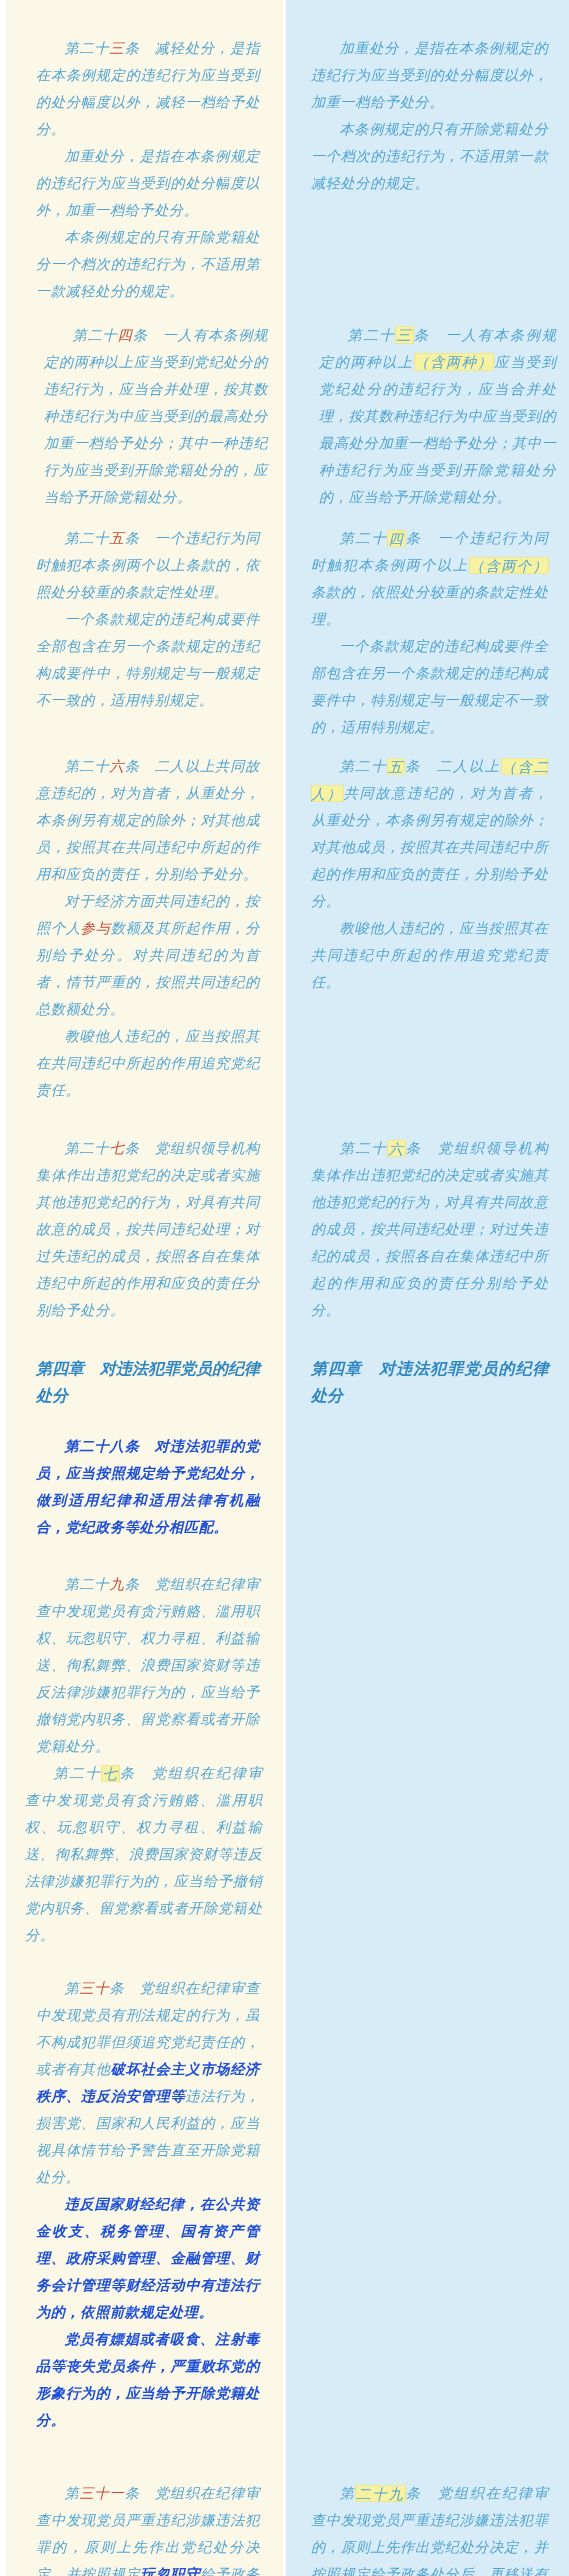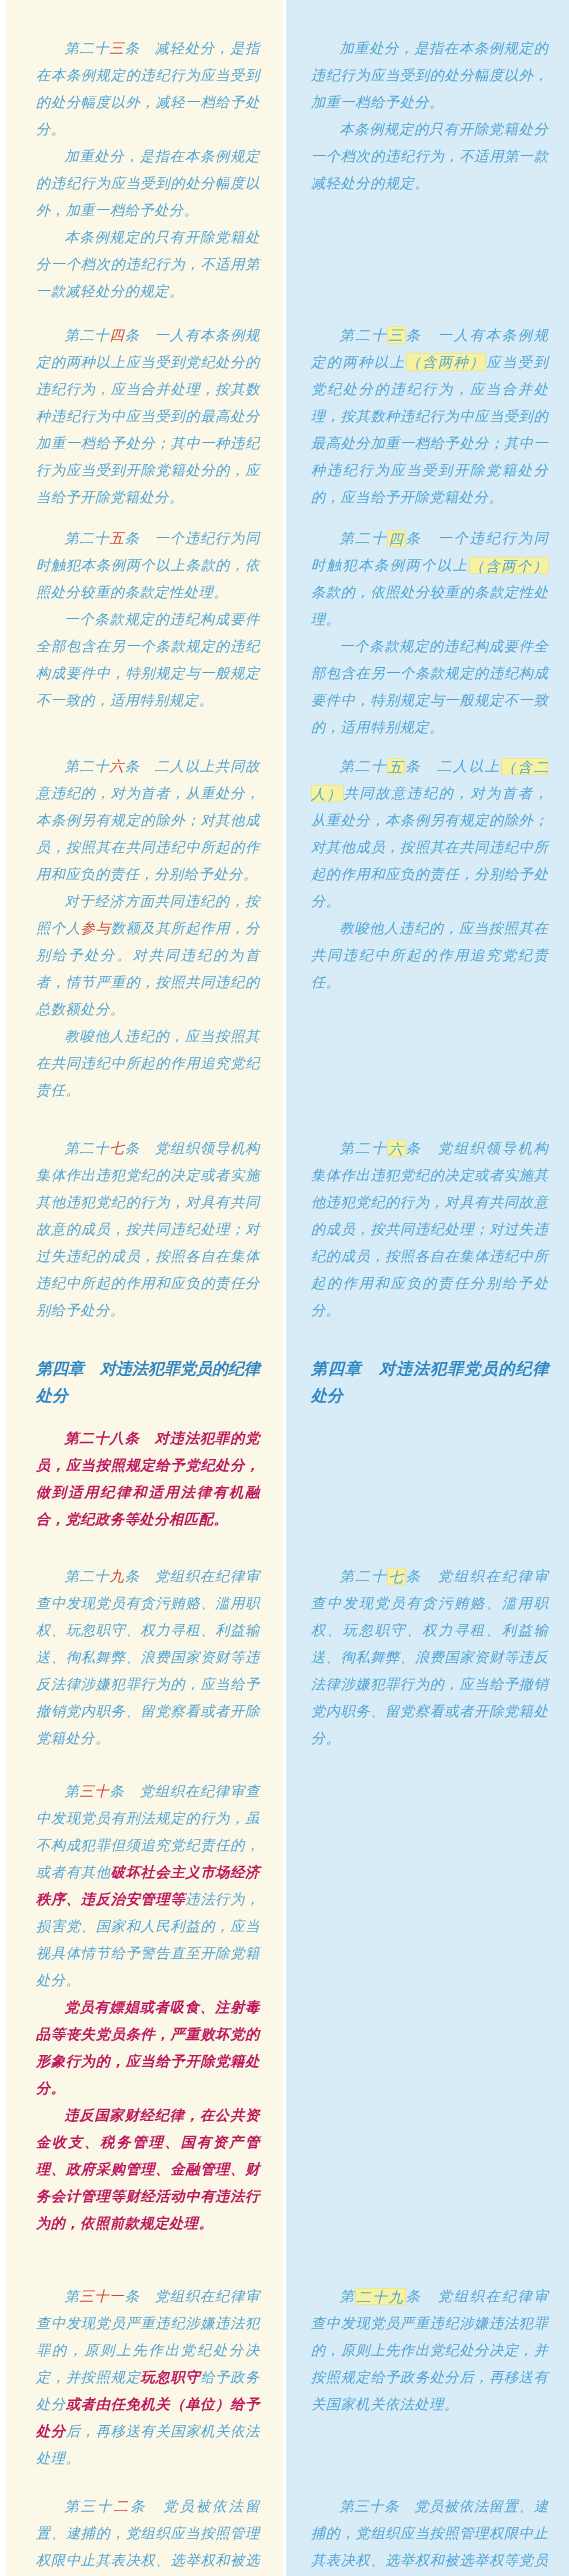--- a/index.html
+++ b/index.html
@@ -10,42 +10,42 @@
   .bg-right{left:286px;width:283px;background:#D8ECF7;}
   #content{position:relative;z-index:1;padding-top:35px;}
   .row{display:flex;align-items:flex-start;}
   .cell{box-sizing:border-box;flex:none;}
   .cell-l{width:286px;padding:0 26px 0 36px;color:#4FA3D2;}
   .cell-r{width:283px;padding:0 20.5px 0 25px;color:#4FA3D2;}
   .para{font-size:14.2px;line-height:27px;text-align:justify;text-indent:2em;margin:0;letter-spacing:0.6px;font-style:italic;}
   .para.chapter{text-indent:0;font-weight:bold;font-size:16px;letter-spacing:0;color:#2E86C3;}
   .seg{}
   .red{color:#C9472F;}
-  .redbold{color:#be185d;font-weight:bold;}
+  .redbold{color:#1d4ed8;font-weight:bold;}
   .hl{background:#F6F2A2;box-shadow:inset 0 0 0 0.6px #E6DB7C;border-radius:1.7px;padding:0.6px 1.1px;}
 </style>
 </head>
 <body>
 
 <div id="doc">
   <div class="bg bg-left"></div>
   <div class="bg bg-right"></div>
   <div id="content">
       <div class="row" style="margin-bottom: 17px;">
         <div class="cell cell-l">
           <p class="para"><span class="seg">第二十</span><span class="seg red">三</span><span class="seg">条　减轻处分，是指在本条例规定的违纪行为应当受到的处分幅度以外，减轻一档给予处分。</span></p>
           <p class="para"><span class="seg">加重处分，是指在本条例规定的违纪行为应当受到的处分幅度以外，加重一档给予处分。</span></p>
           <p class="para"><span class="seg">本条例规定的只有开除党籍处分一个档次的违纪行为，不适用第一款减轻处分的规定。</span></p>
         </div>
         <div class="cell cell-r">
           <p class="para"><span class="seg">加重处分，是指在本条例规定的违纪行为应当受到的处分幅度以外，加重一档给予处分。</span></p>
           <p class="para"><span class="seg">本条例规定的只有开除党籍处分一个档次的违纪行为，不适用第一款减轻处分的规定。</span></p>
         </div>
       </div>
-      <div class="row" style="margin-bottom: 14.2px;">
+      <div class="row" style="margin-bottom: 14.2px; margin-left: 8px;">
         <div class="cell cell-l">
           <p class="para"><span class="seg">第二十</span><span class="seg red">四</span><span class="seg">条　一人有本条例规定的两种以上应当受到党纪处分的违纪行为，应当合并处理，按其数种违纪行为中应当受到的最高处分加重一档给予处分；其中一种违纪行为应当受到开除党籍处分的，应当给予开除党籍处分。</span></p>
         </div>
         <div class="cell cell-r">
           <p class="para"><span class="seg">第二十</span><span class="seg hl">三</span><span class="seg">条　一人有本条例规定的两种以上</span><span class="seg hl">（含两种）</span><span class="seg">应当受到党纪处分的违纪行为，应当合并处理，按其数种违纪行为中应当受到的最高处分加重一档给予处分；其中一种违纪行为应当受到开除党籍处分的，应当给予开除党籍处分。</span></p>
         </div>
       </div>
       <div class="row" style="margin-bottom: 12px;">
         <div class="cell cell-l">
           <p class="para"><span class="seg">第二十</span><span class="seg red">五</span><span class="seg">条　一个违纪行为同时触犯本条例两个以上条款的，依照处分较重的条款定性处理。</span></p>
@@ -68,47 +68,47 @@
         </div>
       </div>
       <div class="row" style="margin-bottom: 31px;">
         <div class="cell cell-l">
           <p class="para"><span class="seg">第二十</span><span class="seg red">七</span><span class="seg">条　党组织领导机构集体作出违犯党纪的决定或者实施其他违犯党纪的行为，对具有共同故意的成员，按共同违纪处理；对过失违纪的成员，按照各自在集体违纪中所起的作用和应负的责任分别给予处分。</span></p>
         </div>
         <div class="cell cell-r">
           <p class="para"><span class="seg">第二十</span><span class="seg hl">六</span><span class="seg">条　党组织领导机构集体作出违犯党纪的决定或者实施其他违犯党纪的行为，对具有共同故意的成员，按共同违纪处理；对过失违纪的成员，按照各自在集体违纪中所起的作用和应负的责任分别给予处分。</span></p>
         </div>
       </div>
-      <div class="row" style="margin-bottom: 16px;">
+      <div class="row" style="margin-bottom: 24px;">
         <div class="cell cell-l">
           <p class="para chapter"><span class="seg">第四章　对违法犯罪党员的纪律处分</span></p>
         </div>
         <div class="cell cell-r">
           <p class="para chapter"><span class="seg">第四章　对违法犯罪党员的纪律处分</span></p>
         </div>
       </div>
       <div class="row" style="margin-bottom: 30px;">
         <div class="cell cell-l">
           <p class="para"><span class="seg redbold">第二十八条　对违法犯罪的党员，应当按照规定给予党纪处分，做到适用纪律和适用法律有机融合，党纪政务等处分相匹配。</span></p>
         </div>
         <div class="cell cell-r"></div>
       </div>
-      <div class="row" style="margin-bottom: 26px;">
+      <div class="row" style="margin-bottom: 26px; flex-direction: column;">
         <div class="cell cell-l">
           <p class="para"><span class="seg">第二十</span><span class="seg red">九</span><span class="seg">条　党组织在纪律审查中发现党员有贪污贿赂、滥用职权、玩忽职守、权力寻租、利益输送、徇私舞弊、浪费国家资财等违反法律涉嫌犯罪行为的，应当给予撤销党内职务、留党察看或者开除党籍处分。</span></p>
         </div>
         <div class="cell cell-r">
           <p class="para"><span class="seg">第二十</span><span class="seg hl">七</span><span class="seg">条　党组织在纪律审查中发现党员有贪污贿赂、滥用职权、玩忽职守、权力寻租、利益输送、徇私舞弊、浪费国家资财等违反法律涉嫌犯罪行为的，应当给予撤销党内职务、留党察看或者开除党籍处分。</span></p>
         </div>
       </div>
       <div class="row" style="margin-bottom: 46px;">
         <div class="cell cell-l">
           <p class="para"><span class="seg">第</span><span class="seg red">三十</span><span class="seg">条　党组织在纪律审查中发现党员有刑法规定的行为，虽不构成犯罪但须追究党纪责任的，或者有其他</span><span class="seg redbold">破坏社会主义市场经济秩序、违反治安管理等</span><span class="seg">违法行为，损害党、国家和人民利益的，应当视具体情节给予警告直至开除党籍处分。</span></p>
+          <p class="para"><span class="seg redbold">违反国家财经纪律，在公共资金收支、税务管理、国有资产管理、政府采购管理、金融管理、财务会计管理等财经活动中有违法行为的，依照前款规定处理。</span></p>
           <p class="para"><span class="seg redbold">党员有嫖娼或者吸食、注射毒品等丧失党员条件，严重败坏党的形象行为的，应当给予开除党籍处分。</span></p>
-          <p class="para"><span class="seg redbold">违反国家财经纪律，在公共资金收支、税务管理、国有资产管理、政府采购管理、金融管理、财务会计管理等财经活动中有违法行为的，依照前款规定处理。</span></p>
         </div>
       </div>
       <div class="row" style="margin-bottom: 20.5px;">
         <div class="cell cell-l">
           <p class="para"><span class="seg">第</span><span class="seg red">三十一</span><span class="seg">条　党组织在纪律审查中发现党员严重违纪涉嫌违法犯罪的，原则上先作出党纪处分决定，并按照规定</span><span class="seg redbold">玩忽职守</span><span class="seg">给予政务处分</span><span class="seg redbold">或者由任免机关（单位）给予处分</span><span class="seg">后，再移送有关国家机关依法处理。</span></p>
         </div>
         <div class="cell cell-r">
           <p class="para"><span class="seg">第</span><span class="seg hl">二十九</span><span class="seg">条　党组织在纪律审查中发现党员严重违纪涉嫌违法犯罪的，原则上先作出党纪处分决定，并按照规定给予政务处分后，再移送有关国家机关依法处理。</span></p>
         </div>
       </div>

